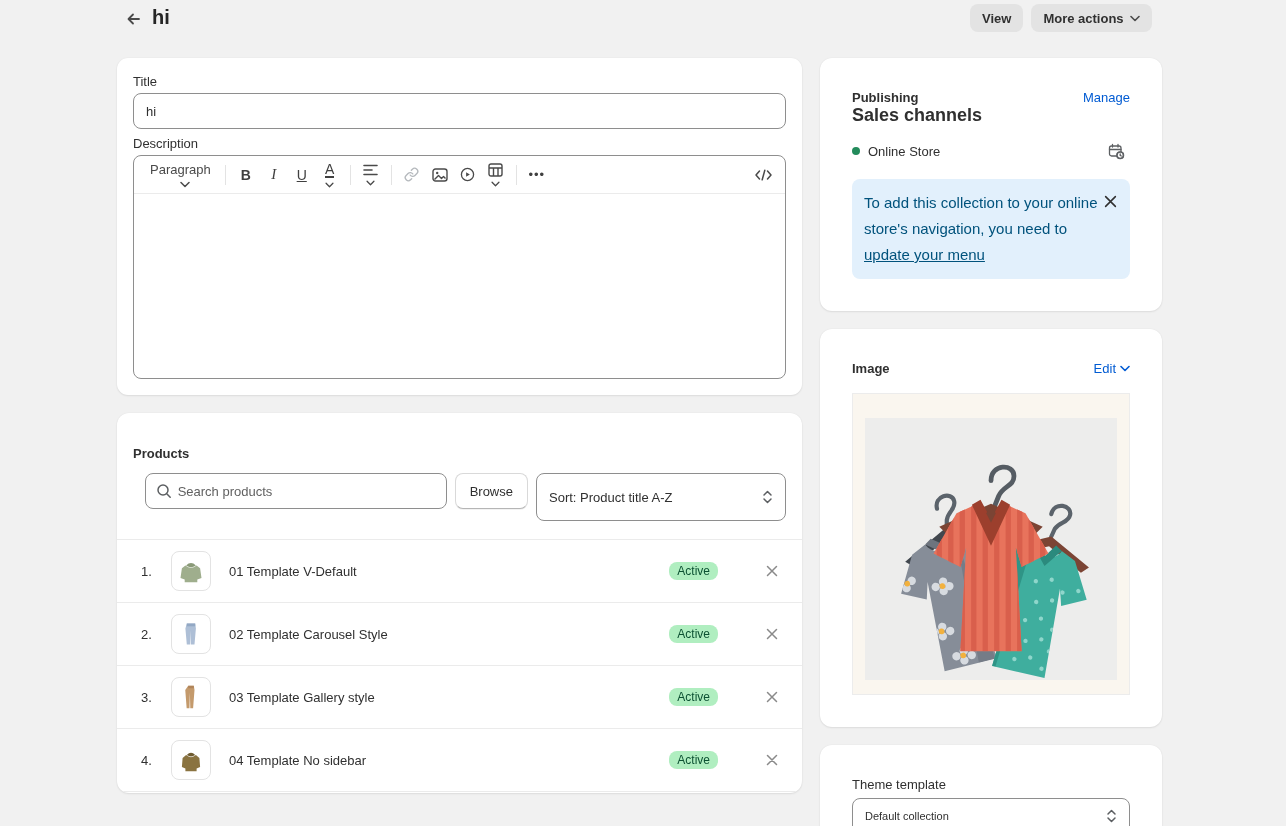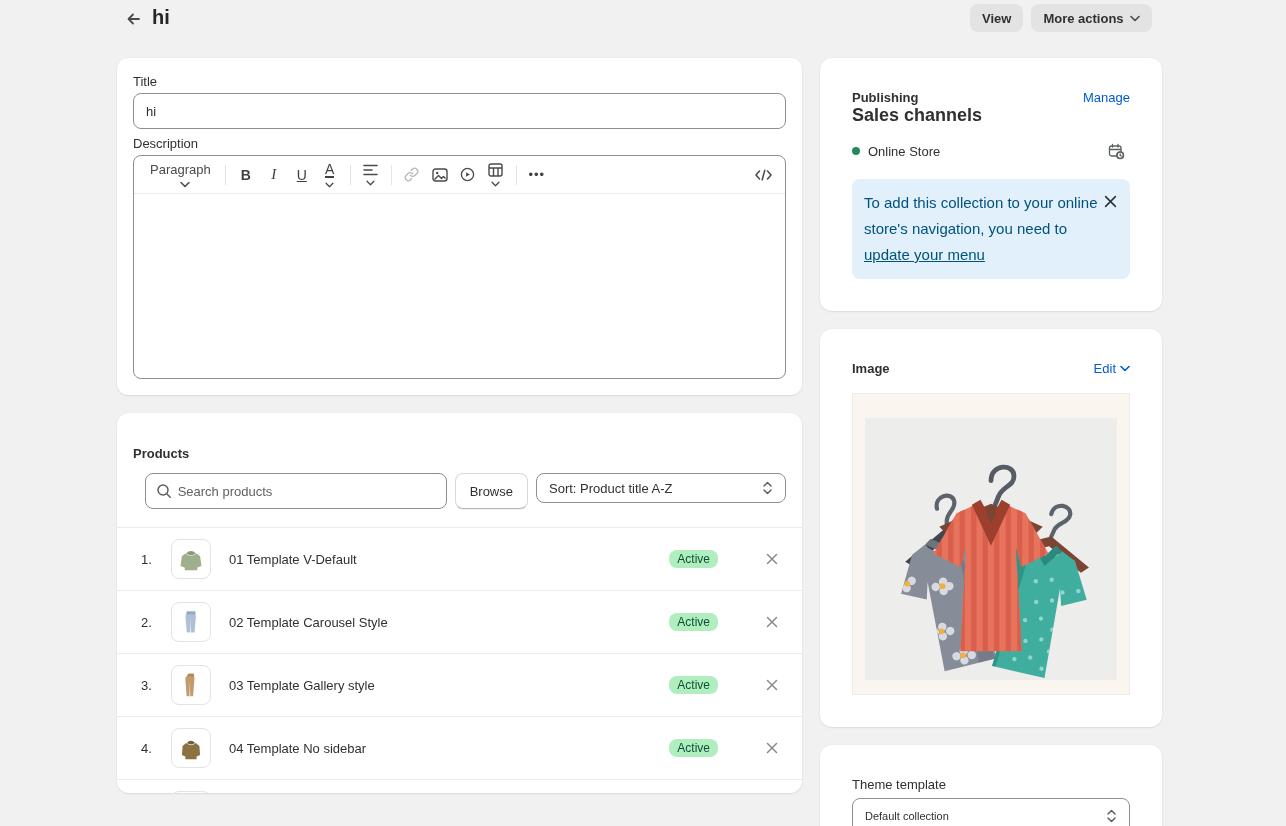--- a/index.html
+++ b/index.html
@@ -39,21 +39,21 @@
 
   
   .products-card { margin-top:18px; padding-top:33px; height:380px; overflow:hidden; }
   .products-head { padding:0 16px; }
   .section-heading { font-size:13px; font-weight:700; color:#303030; }
   .search-row { display:flex; gap:8px; margin-top:12px; padding:0 16px;justify-content:flex-end; }
   .search-box { width:302px; height:36px; border:1px solid #8e8e8e; border-radius:8px; display:flex; align-items:center; padding:0 10px; gap:6px; background:#fff; }
   .search-box input { border:none; outline:none; flex:1; font-size:13px; font-family:inherit; color:#303030; background:transparent; }
   .search-box input::placeholder { color:#616161; }
   .browse-btn { height:36px; padding:0 14px; background:#fff; border:1px solid #d9d9d9; border-bottom-color:#b5b5b5; border-radius:8px; font-size:13px; font-weight:400; color:#303030; font-family:inherit; cursor:pointer; box-shadow:0 1px 0 rgba(0,0,0,.05); }
-  .sort-select { width:250px; height:30px; border:1px solid #8e8e8e; border-radius:8px; display:flex; align-items:center; justify-content:space-between; padding:0 12px; font-size:13px; color:#303030; background:#fff; cursor:pointer; }
+  .sort-select { width:250px; height:48px; border:1px solid #8e8e8e; border-radius:8px; display:flex; align-items:center; justify-content:space-between; padding:0 12px; font-size:13px; color:#303030; background:#fff; cursor:pointer; }
   .rows { margin-top:18px; }
   .product-row { height:63px; border-top:1px solid #ebebeb; display:flex; align-items:center; padding:0 16px 0 24px; }
   .row-index { width:30px; font-size:13px; color:#303030; }
   .thumb { width:40px; height:40px; border:1px solid #e3e3e3; border-radius:8px; margin-right:18px; display:flex; align-items:center; justify-content:center; background:#fff; }
   .row-title { flex:1; font-size:13px; color:#303030; }
   .status-badge { background:#b0eec0; color:#0c5132; font-size:12px; font-weight:500; border-radius:8px; padding:2px 8px; margin-right:40px; }
   .icon-btn { width:28px; height:28px; border:none; background:transparent; display:flex; align-items:center; justify-content:center; cursor:pointer; color:#8a8a8a; }
 
   
   .side-card { margin-bottom:18px; padding:32px; }

